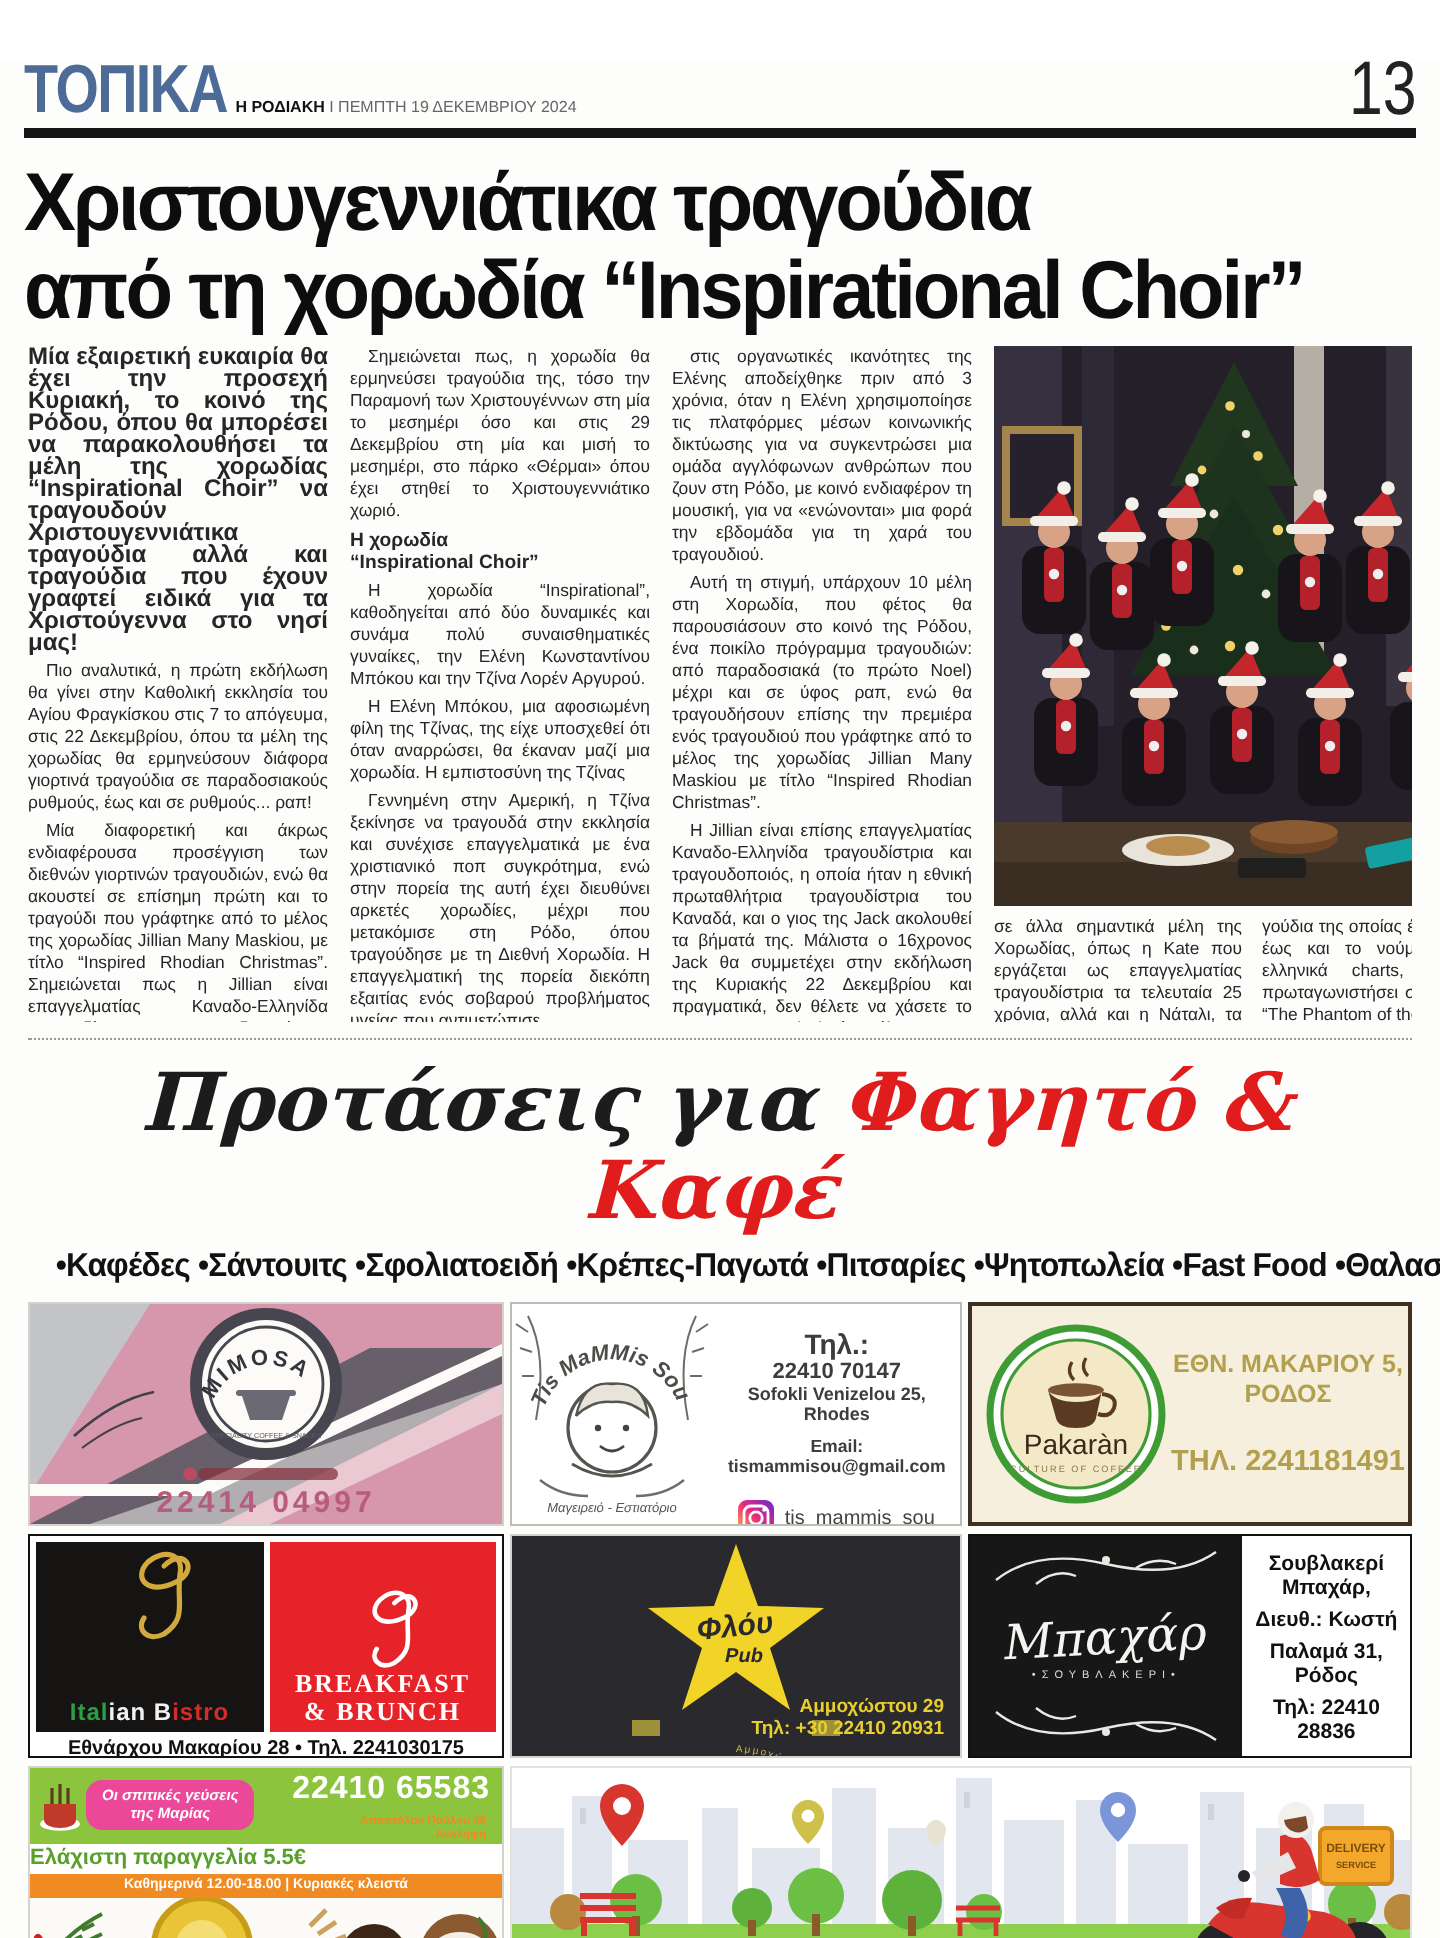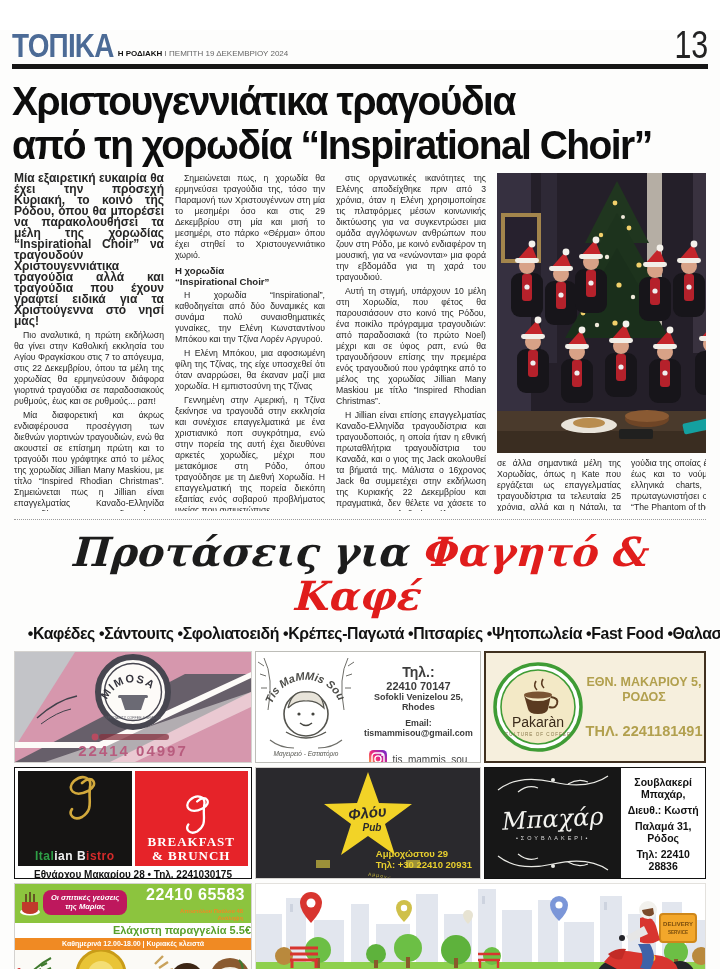--- a/index.html
+++ b/index.html
@@ -63,37 +63,37 @@
   .italian-top { flex:1; display:flex; gap:3px; padding:3px; }
   .panel { flex:1; position:relative; display:flex; flex-direction:column; align-items:center; justify-content:flex-end; padding-bottom:3px; }
   .panel.black { background:#151413;gap:28px; }
   .panel.red { background:#e62329; }
   .italian-name { font-size:12px; font-weight:bold; letter-spacing:.5px; }
   .italian-name .g { color:#2e9e46; } .italian-name .w { color:#f2f2f2; } .italian-name .r { color:#d42b2b; }
   .brunch-name { color:#fff; font-family:"Liberation Serif", serif; font-weight:bold; font-size:13px; line-height:14px; text-align:center; letter-spacing:1px; }
   .italian-strip { height:20px; display:flex; align-items:center; justify-content:center; font-weight:bold; font-size:10px; color:#111; }
   
   .ad-flou { background:#2a292d; }
-  .flou-contact { position:absolute; right:8px; bottom:8px; color:#e8cf2e; font-weight:bold; }
+  .flou-contact { position:absolute; right:8px; bottom:8px; text-align:right; color:#e8cf2e; font-weight:bold; }
   .flou-addr { font-size:9.5px; }
   .flou-tel { font-size:9.5px; }
   
   .ad-bahar { display:flex; background:#171717; border:1px solid #111; }
   .bahar-left { width:62%; position:relative; display:flex; flex-direction:column; align-items:center; justify-content:center; color:#f4f4f0; }
   .bahar-script { font-family:"DejaVu Serif", serif; font-style:italic; font-size:24px; transform:rotate(-3deg); }
   .bahar-subl { font-size:5.5px; letter-spacing:3px; margin-top:2px; color:#ddd; }
   .bahar-right { width:38%; background:#fff; color:#111; text-align:center; font-weight:bold; padding-top:8px; }
   .bahar-right div { font-size:10.5px; line-height:12px; margin-bottom:4px; }
   
   .ad-marias { display:flex; flex-direction:column; }
   .marias-top { height:44px; background:#8cc43e; position:relative; }
-  .marias-badge { position:absolute; left:28px; top:6px; background:#be185d; color:#fff; font-style:italic; font-weight:bold; font-size:7.5px; line-height:8.5px; padding:4px 8px; border-radius:8px; text-align:center; }
+  .marias-badge { position:absolute; left:28px; top:6px; background:#ec4899; color:#fff; font-style:italic; font-weight:bold; font-size:7.5px; line-height:8.5px; padding:4px 8px; border-radius:8px; text-align:center; }
   .marias-phone { position:absolute; right:6px; top:2px; color:#fff; font-weight:bold; font-size:16px; letter-spacing:.5px; }
   .marias-addr { position:absolute; right:8px; top:24px; color:#f08a23; font-weight:bold; font-size:5.8px; line-height:7px; text-align:right; }
-  .marias-min { height:16px; background:#fff; color:#58a02b; font-weight:bold; font-size:11px; text-align:right; line-height:15px; }
+  .marias-min { height:16px; background:#fff; color:#58a02b; font-weight:bold; font-size:11px; text-align:left; line-height:15px; }
   .marias-hours { height:12px; background:#f08a23; color:#fff; font-weight:bold; font-size:7px; text-align:center; line-height:12px; }
   .marias-food { flex:1; background:#fbfaf7; }
   
   .ad-delivery { grid-column:2 / 4; background:#fff; border:1px solid #e3e1dd; }
 
   svg text { font-family:"Liberation Sans", sans-serif; }
 </style>
 </head>
 <body>
 

